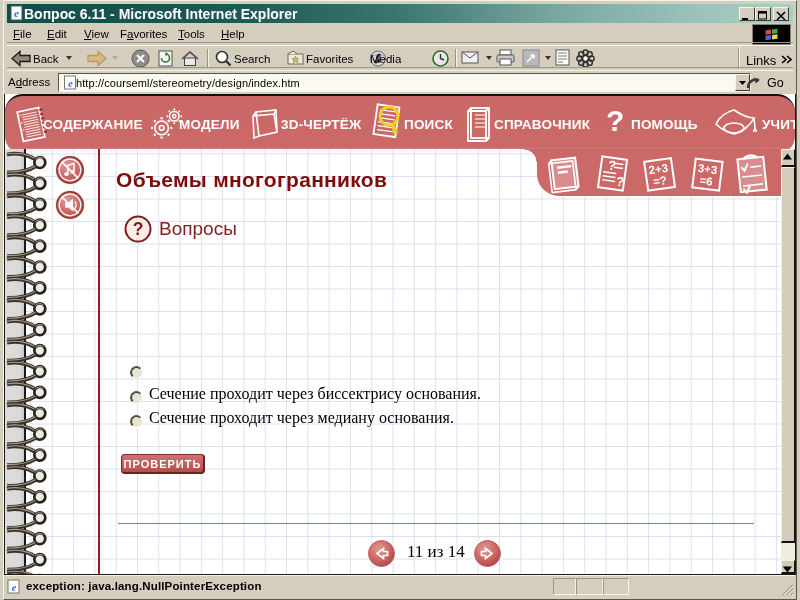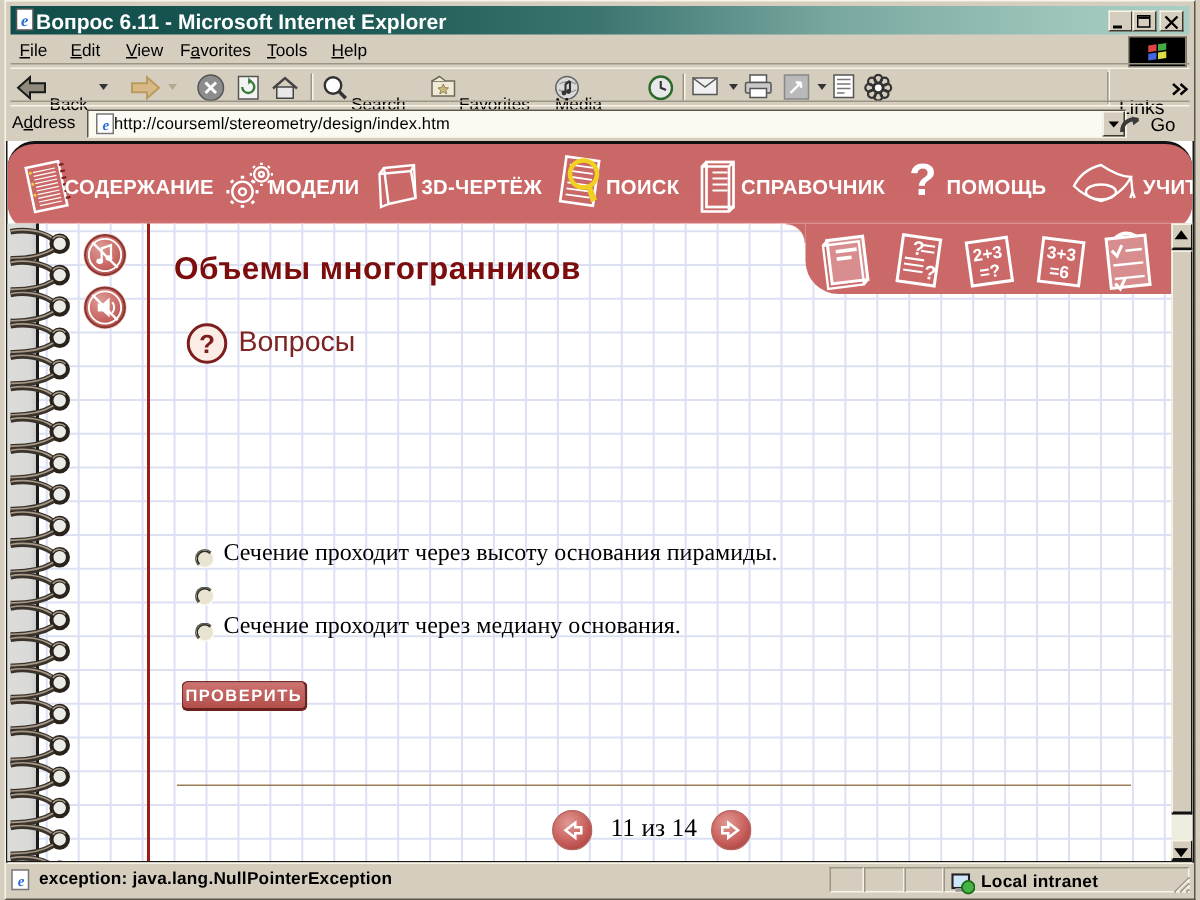--- a/index.html
+++ b/index.html
@@ -33,21 +33,21 @@
 #menubar u { text-decoration:underline; }
 #menubar::after { content:""; position:absolute; left:0; right:0; bottom:0px; height:2px;
   border-top:1px solid #9a9585; border-bottom:1px solid #f7f3e7; }
 #logobox { position:absolute; top:1px; right:2px; width:39px; height:21px; background:#000;
   border:1px solid #8a8575; }
 
 
 #toolbar { position:absolute; left:4px; top:46px; right:4px; height:25px; font-size:11.5px; color:#000; }
 #toolbar::after { content:""; position:absolute; left:0; right:0; bottom:0px; height:2px;
   border-top:1px solid #9a9585; border-bottom:1px solid #f7f3e7; }
-.tbtxt { position:absolute; top:7px;margin-top:11px; }
+.tbtxt { position:absolute; top:7px; }
 .tbsep { position:absolute; top:3px; height:18px; width:2px;
   border-left:1px solid #9a9585; border-right:1px solid #f7f3e7; }
 #linkszone { position:absolute; right:0; top:0; width:54px; height:25px;
   border-left:1px solid #f7f3e7; }
 #linkszone::before { content:""; position:absolute; left:-2px; top:2px; bottom:2px; width:1px; background:#9a9585;}
 
 
 #addrbar { position:absolute; left:4px; top:71px; right:4px; height:23px; font-size:12px; color:#000; }
 #addrfield { position:absolute; left:51px; top:2px; width:693px; height:19px; background:#fbfaf2;
   border-top:1px solid #5a5648; border-left:1px solid #5a5648;
@@ -580,21 +580,21 @@
           <circle cx="14" cy="14" r="12.5" fill="#fcece6" stroke="#7d1d1d" stroke-width="2"></circle>
           <text x="14" y="20" text-anchor="middle" font-size="17.5" font-weight="bold" fill="#7d1d1d" font-family="Liberation Sans,sans-serif">?</text>
         </svg>
         <span class="abs" style="left:35px;top:3px;font-size:19px;color:#7e2222">Вопросы</span>
       </div>
 
 
       <div class="radio" style="left:125px;top:217px"></div>
       <div class="radio" style="left:125px;top:241.5px"></div>
       <div class="radio" style="left:125px;top:266px"></div>
-      <div class="bodytext" style="left:144px;top:211px">Сечение проходит через высоту основания пирамиды.</div>
+      <div class="bodytext" style="left:144px;top:235.5px">Сечение проходит через биссектрису основания.</div>
       <div class="bodytext" style="left:144px;top:260px">Сечение проходит через медиану основания.</div>
 
       <div id="checkbtn" style="top:305px">ПРОВЕРИТЬ</div>
       <div id="hr1" style="top:374px"></div>
 
       <svg class="pagerbtn" style="left:363px;top:391px" width="27" height="27" viewBox="0 0 27 27">
         <defs>
           <radialGradient id="pg1" cx="40%" cy="32%" r="78%">
             <stop offset="0%" stop-color="#e09a95"></stop>
               <stop offset="55%" stop-color="#cc6662"></stop>
@@ -624,26 +624,18 @@
 
   <div id="statusbar">
     <svg class="abs" style="left:1px;top:3px" width="16" height="16" viewBox="0 0 16 16">
       <rect x="2" y="1" width="11" height="13" fill="#fff" stroke="#777"></rect>
       <text x="8" y="11.5" font-size="10" font-weight="bold" fill="#2a6fd6" font-family="Liberation Serif,serif" text-anchor="middle" font-style="italic">e</text>
     </svg>
     <b class="abs" style="left:21px;top:4px;font-size:11.5px;letter-spacing:0.15px">exception: java.lang.NullPointerException</b>
     <div class="spanel" style="left:548px;width:23px"></div>
     <div class="spanel" style="left:571px;width:27px"></div>
     <div class="spanel" style="left:598px;width:26px"></div>
-    <div class="spanel" style="left:624px;right:2px">
-      <svg class="abs" style="left:4px;top:2px" width="16" height="16" viewBox="0 0 16 16">
-        <rect x="1" y="2" width="11" height="9" fill="#cfe7fa" stroke="#222" stroke-width="1.4"></rect>
-        <rect x="3" y="11" width="7" height="2.5" fill="#999"></rect>
-        <circle cx="11.5" cy="10.5" r="4.2" fill="#44b544" stroke="#1a6a1a" stroke-width="1.2"></circle>
-      </svg>
-      <b class="abs" style="left:24px;top:3px;font-size:11.5px;letter-spacing:0.2px">Local intranet</b>
-    </div>
     <svg class="abs" style="right:1px;bottom:1px" width="13" height="13">
         <path d="M12 2 L2 12 M12 6 L6 12 M12 10 L10 12" stroke="#9a9585" stroke-width="1.3"></path>
         <path d="M12 3 L3 12 M12 7 L7 12 M12 11 L11 12" stroke="#f6f2e6" stroke-width="1"></path>
       </svg>
   </div>
 </div>
 
 </body></html>

